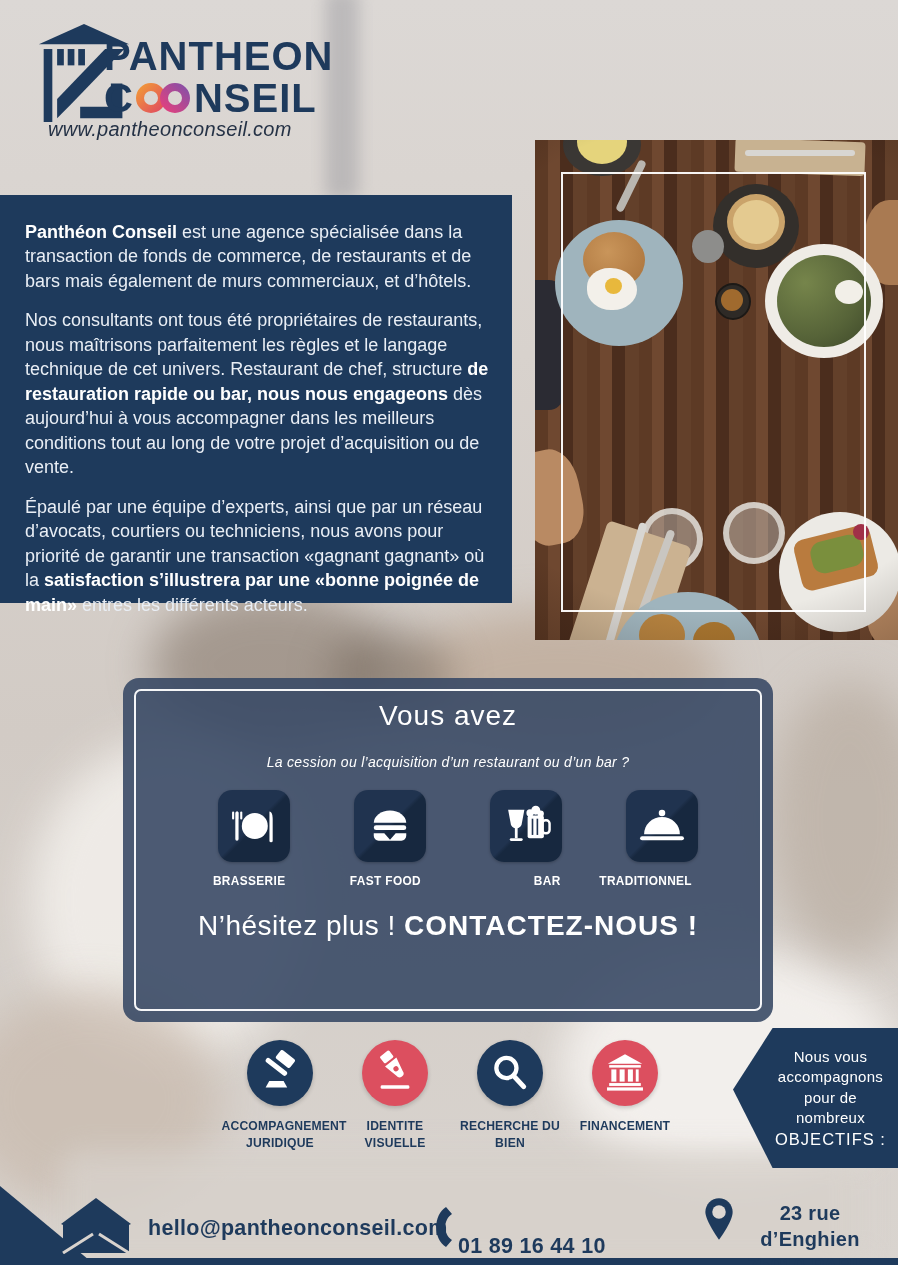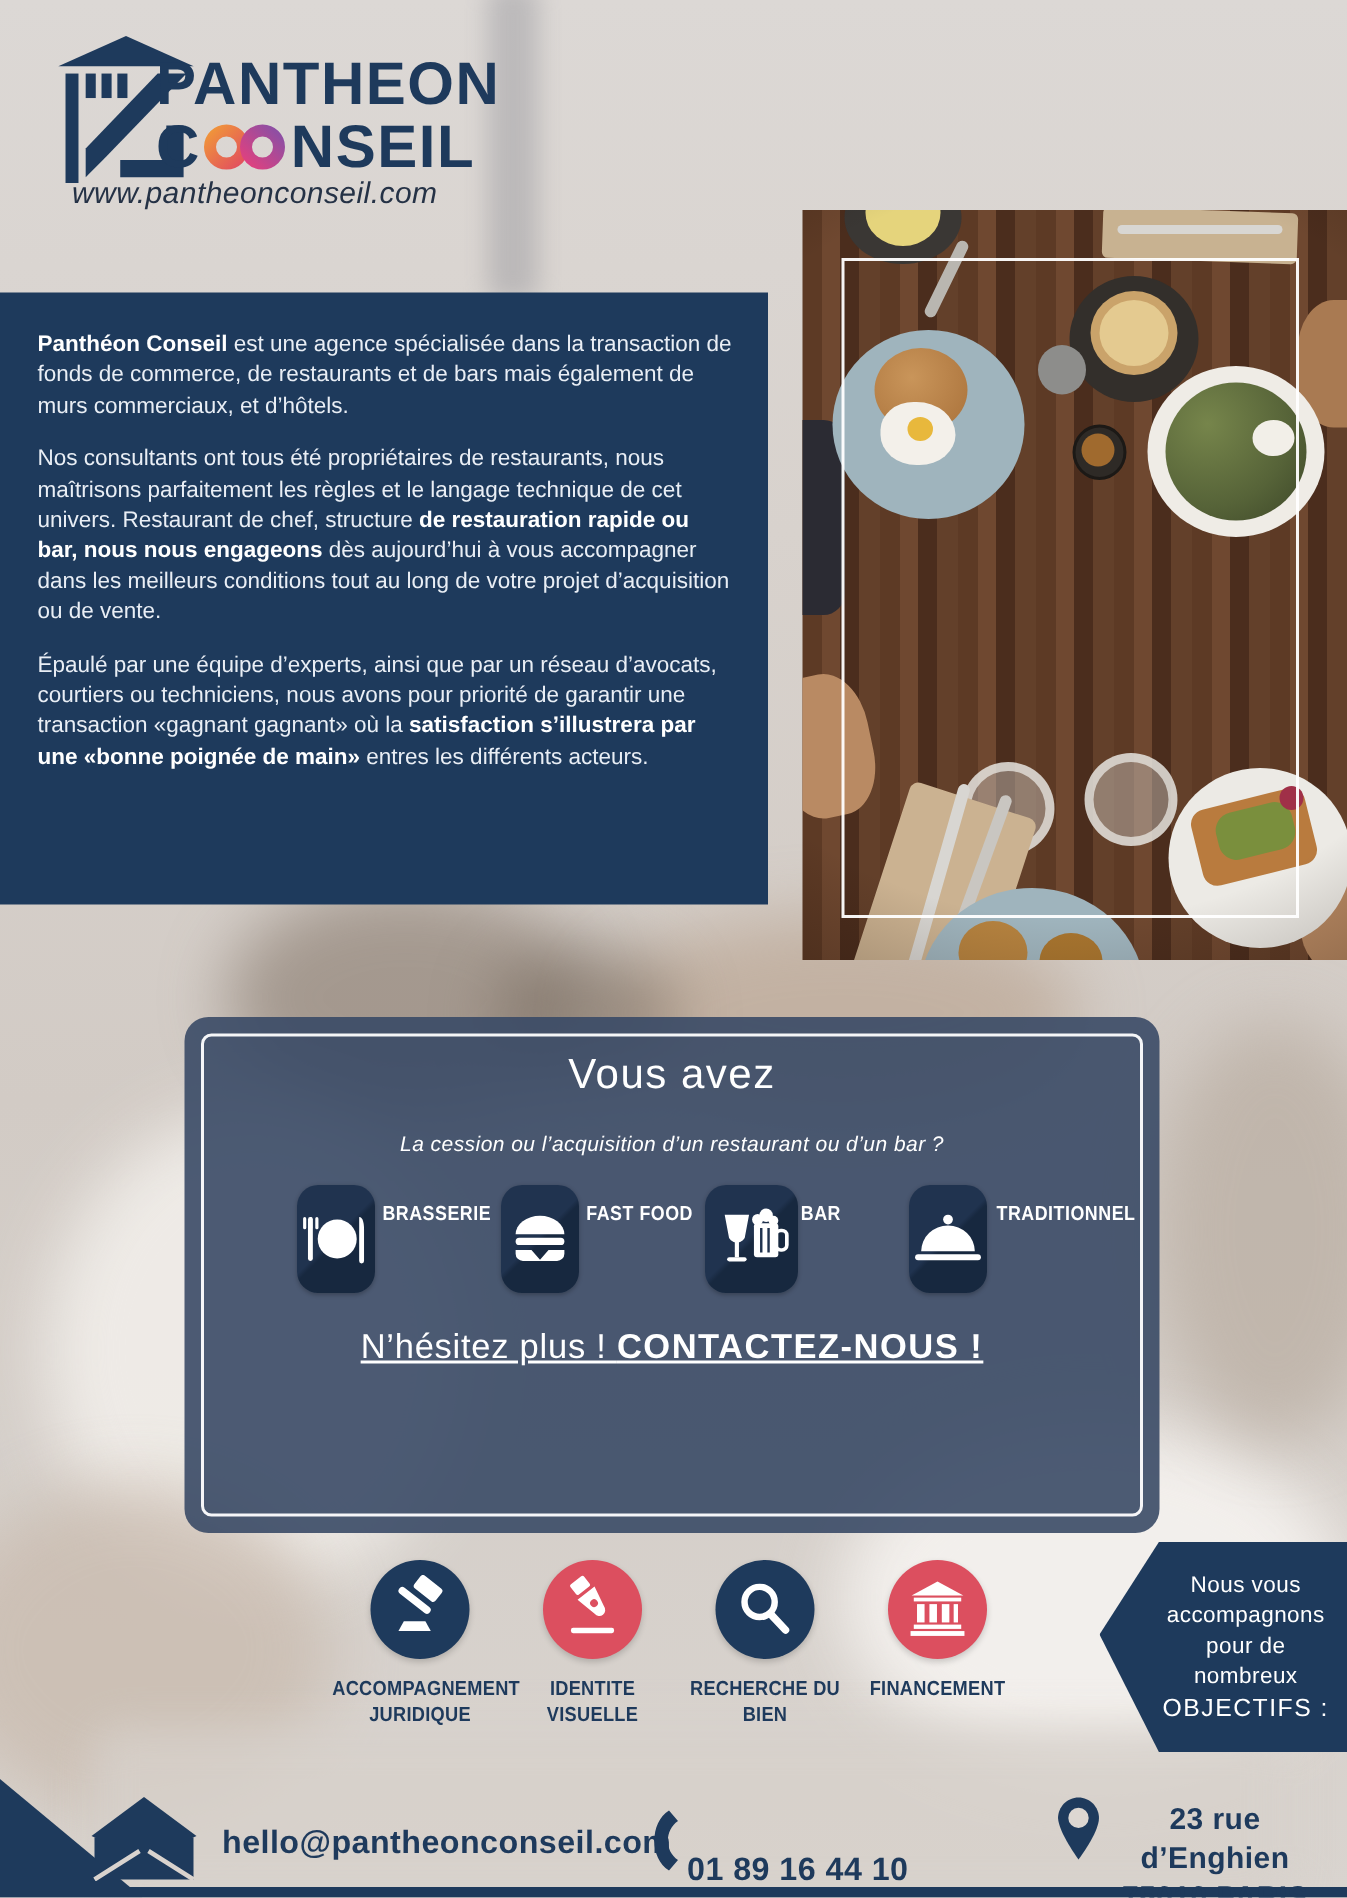--- a/index.html
+++ b/index.html
@@ -11,46 +11,46 @@
       background:linear-gradient(180deg,#dcd8d5 0%,#d8d2cd 28%,#d2cbc5 58%,#d9d4cf 100%);}
   .blob{position:absolute;border-radius:50%;filter:blur(22px);}
   
   .logo-mark{left:36px;top:24px;width:96px;height:100px;}
   .brand{left:104px;top:36px;line-height:1;}
   .brand-top{font-size:40px;font-weight:bold;color:#1e3a5c;letter-spacing:1px;}
   .brand-bottom{font-size:40px;font-weight:bold;color:#1e3a5c;letter-spacing:1px;display:flex;align-items:center;margin-top:2px;}
   .website{left:48px;top:118px;font-size:20px;font-style:italic;color:#253246;letter-spacing:.3px;}
   
   .intro{left:0;top:195px;width:512px;height:408px;background:#1e3a5c;box-sizing:border-box;
-         padding:25px 22px 20px 25px;color:#e9eef5;font-size:15px;line-height:1.36;}
+         padding:25px 22px 20px 25px;color:#e9eef5;font-size:18px;line-height:1.36;}
   .intro p{margin:0 0 15px 0;}
   .intro b{color:#ffffff;}
   
   .photo{left:535px;top:140px;width:363px;height:500px;overflow:hidden;
          background:repeating-linear-gradient(90deg,#5d3a25 0 13px,#6f4830 13px 25px,#4b2d1d 25px 38px,#63402a 38px 52px);}
   .photo .shade{position:absolute;inset:0;background:
      radial-gradient(140% 90% at 50% 45%,rgba(0,0,0,0) 55%,rgba(20,8,2,.55) 100%);}
   .pframe{position:absolute;left:26px;top:32px;right:32px;bottom:28px;border:2px solid rgba(255,255,255,.95);}
   .pe{position:absolute;border-radius:50%;}
   
   .panel{left:123px;top:678px;width:650px;height:344px;background:rgba(58,74,102,.9);
          border-radius:16px;color:#fff;}
   .panel-border{position:absolute;left:11px;top:11px;right:11px;bottom:11px;
          border:2px solid rgba(255,255,255,.95);border-radius:7px;}
   .panel-inner{position:absolute;inset:0;display:flex;flex-direction:column;align-items:center;padding-top:22px;}
   .pt1{font-size:28px;letter-spacing:1px;}
   .pt2{font-size:36px;font-weight:bold;letter-spacing:2px;margin-top:4px;}
   .psub{font-size:14px;font-style:italic;margin-top:22px;letter-spacing:.3px;}
   .tiles{display:flex;gap:44px;margin-top:20px;}
-  .tile-wrap{display:flex;flex-direction:row;align-items:flex-start;width:92px;}
+  .tile-wrap{display:flex;flex-direction:column;align-items:flex-end;width:92px;}
   .tile{width:72px;height:72px;border-radius:14px;display:flex;align-items:center;justify-content:center;
         background:linear-gradient(135deg,#20334f 48%,#17283f 52%);box-shadow:0 1px 3px rgba(0,0,0,.25);}
   .tile-label{margin-top:11px;font-size:13.5px;font-weight:bold;letter-spacing:.4px;white-space:nowrap;
         display:inline-block;transform:scaleX(.88);}
-  .cta{margin-top:22px;font-size:23px;letter-spacing:.5px;text-decoration:underline;}
+  .cta{margin-top:22px;font-size:28px;letter-spacing:.5px;}
   .cta b{letter-spacing:1px;}
   
   .obj-row{left:222px;top:1040px;width:460px;display:flex;}
   .obj{width:115px;display:flex;flex-direction:column;align-items:center;}
   .obj-circle{width:66px;height:66px;border-radius:50%;display:flex;align-items:center;justify-content:center;
               box-shadow:0 2px 4px rgba(0,0,0,.18);}
   .c-navy{background:#1e3a5c;} .c-red{background:#dc4f5f;}
   .obj-label{margin-top:12px;font-size:13.5px;font-weight:bold;color:#1e3a5c;text-align:center;
              line-height:1.25;letter-spacing:.2px;transform:scaleX(.9);width:130px;}
   .banner{left:733px;top:1028px;width:165px;height:140px;background:#1e3a5c;color:#fff;

